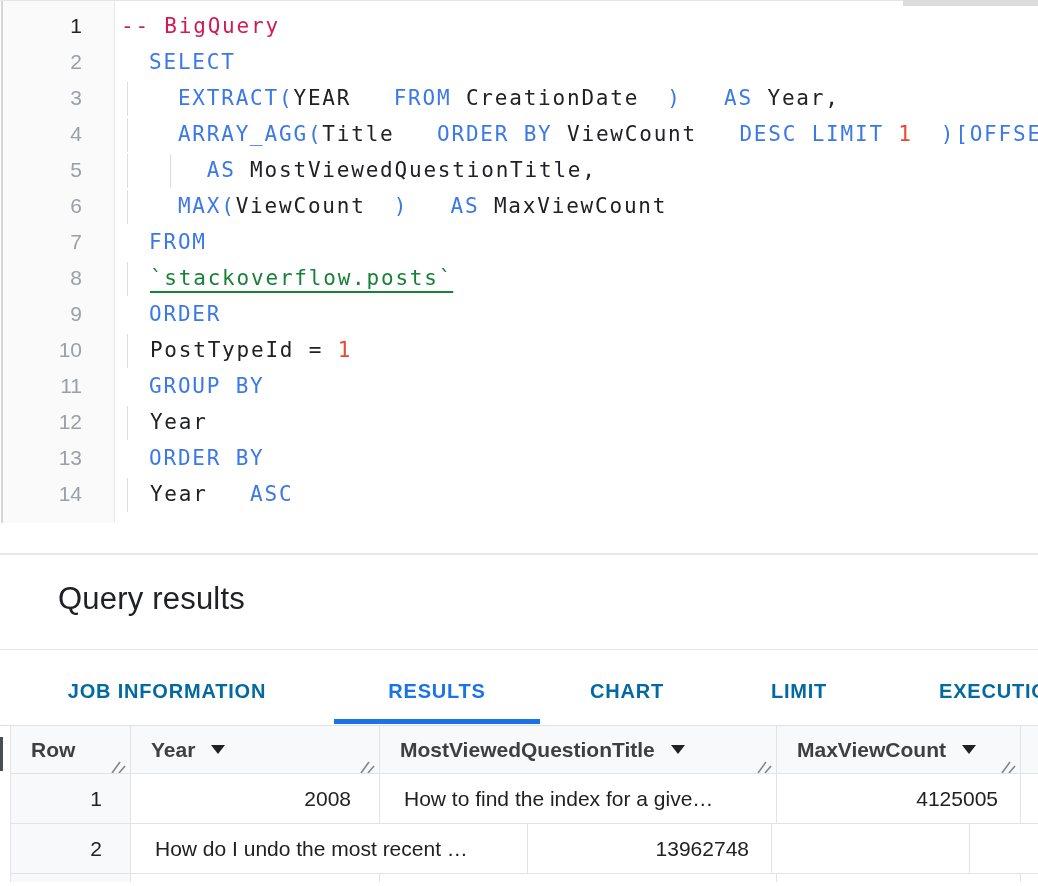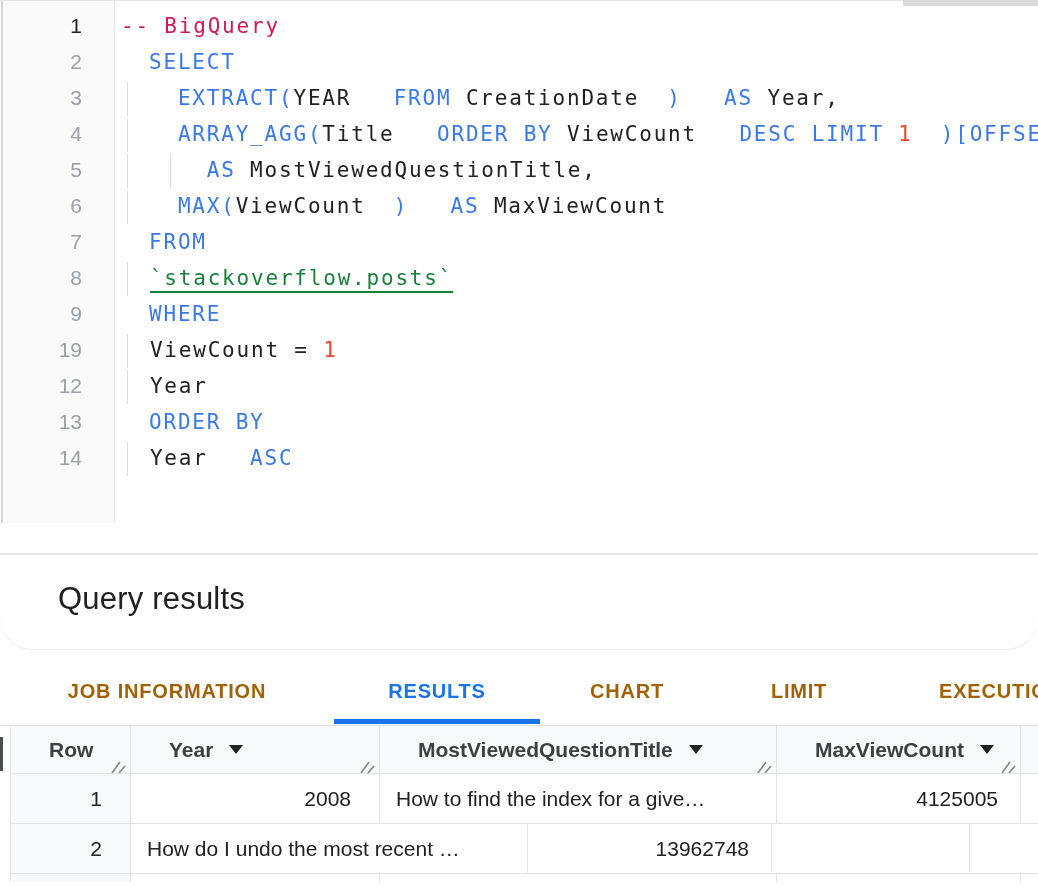--- a/index.html
+++ b/index.html
@@ -23,46 +23,46 @@
   .code-line .ln.active{color:#202124;}
   .guide{position:absolute;top:2px;width:1px;height:34px;background:#dadce0;}
   .tok-kw{color:#3b78e8;margin-left:28px;}
   .tok-pl{color:#202124;}
   .tok-com{color:#d01b57;}
   .tok-num{color:#e8492f;}
   .tok-grn{color:#188038;}
   .tok-str{color:#188038;text-decoration:underline;text-decoration-color:#188038;text-underline-offset:6px;text-align:center;}
   
   .divider{height:2px;background:#e6e6e6;}
-  .qr-head{height:95px;border-bottom:1px solid #e6e6e6;box-sizing:border-box;background:#fff;border-radius:32px;}
+  .qr-head{height:95px;border-bottom:1px solid #e6e6e6;box-sizing:border-box;background:#fff;}
   .qr-title{padding:26px 0 0 58px;font-size:31px;color:#202124;letter-spacing:.2px;}
   
   .tabbar{position:relative;height:76px;border-bottom:1px solid #e0e0e0;box-sizing:border-box;
     display:flex;overflow:hidden;background:#fff;}
   .tab{position:relative;height:100%;display:flex;align-items:center;justify-content:center;
-    font-size:20px;font-weight:bold;letter-spacing:.8px;color:#a16207;flex:none;padding-top:8px;box-sizing:border-box;cursor:pointer;}
+    font-size:20px;font-weight:bold;letter-spacing:.8px;color:#0369a1;flex:none;padding-top:8px;box-sizing:border-box;cursor:pointer;}
   .tab.active{color:#1a73e8;align-items:center;}
   .tab .ink{position:absolute;left:0;right:0;bottom:1px;height:5px;background:#1a73e8;display:none;}
   .tab.active .ink{display:block;}
   
   .rtable{position:relative;margin-left:10px;width:1210px;background:#fff;}
   .trow{display:flex;border-bottom:1px solid #e3e3e3;box-sizing:border-box;}
   .trow.header{background:#f8f9fa;height:48px;}
   .trow.body{height:50px;background:#fff;}
   .trow.partial{height:8px;border-bottom:none;}
   .tcell{position:relative;box-sizing:border-box;border-left:1px solid #e3e3e3;
     display:flex;align-items:center;font-size:21px;overflow:hidden;}
   .tcell:last-child{border-right:1px solid #e3e3e3;}
   .c0{width:120px;}.c1{width:249px;}.c2{width:397px;}.c3{width:244px;}.c4{width:199px;}
-  .header .tcell{color:#3c4043;font-weight:bold;padding-left:38px;}
+  .header .tcell{color:#3c4043;font-weight:bold;padding-left:20px;}
   .body .c0,.partial .c0{background:#f8f9fa;}
   .body .tcell{color:#202124;}
   .num-cell{justify-content:flex-end;padding-right:28px;}
   .cnt-cell{justify-content:flex-end;padding-right:22px;}
-  .txt-cell{padding-left:16px;white-space:nowrap;}
+  .txt-cell{padding-left:24px;white-space:nowrap;}
   .drop-arrow{width:0;height:0;border-left:7px solid transparent;border-right:7px solid transparent;
     border-top:9px solid #202124;margin-left:16px;flex:none;}
   .grip{position:absolute;right:4px;bottom:4px;width:16px;height:14px;}
   .scroll-thumb{position:absolute;left:0;top:737px;width:3px;height:34px;background:#4a4d51;}
 </style>
 </head>
 <body>
 
 <div class="editor">
   <div class="editor-topline"></div>
@@ -71,22 +71,23 @@
   <div class="gutter-bg"></div>
   <div class="code-area">
       <div class="code-line"><span class="ln active">1</span><span class="tok-com">-- BigQuery</span></div>
       <div class="code-line"><span class="ln">2</span><span class="tok-kw">SELECT</span></div>
       <div class="code-line"><span class="ln">3</span><span class="guide" style="left: 127px;"></span><span class="tok-pl">  </span><span class="tok-kw">EXTRACT(</span><span class="tok-pl">YEAR </span><span class="tok-kw">FROM</span><span class="tok-pl"> CreationDate</span><span class="tok-kw">)</span><span class="tok-pl"> </span><span class="tok-kw">AS</span><span class="tok-pl"> Year,</span></div>
       <div class="code-line"><span class="ln">4</span><span class="guide" style="left: 127px;"></span><span class="tok-pl">  </span><span class="tok-kw">ARRAY_AGG(</span><span class="tok-pl">Title </span><span class="tok-kw">ORDER BY</span><span class="tok-pl"> ViewCount </span><span class="tok-kw">DESC LIMIT</span><span class="tok-pl"> </span><span class="tok-num">1</span><span class="tok-kw">)[OFFSET</span><span class="tok-grn">(</span><span class="tok-num">0</span><span class="tok-grn">)</span><span class="tok-kw">]</span></div>
       <div class="code-line"><span class="ln">5</span><span class="guide" style="left: 127px;"></span><span class="guide" style="left: 170px;"></span><span class="tok-pl">    </span><span class="tok-kw">AS</span><span class="tok-pl"> MostViewedQuestionTitle,</span></div>
       <div class="code-line"><span class="ln">6</span><span class="guide" style="left: 127px;"></span><span class="tok-pl">  </span><span class="tok-kw">MAX(</span><span class="tok-pl">ViewCount</span><span class="tok-kw">)</span><span class="tok-pl"> </span><span class="tok-kw">AS</span><span class="tok-pl"> MaxViewCount</span></div>
       <div class="code-line"><span class="ln">7</span><span class="tok-kw">FROM</span></div>
       <div class="code-line"><span class="ln">8</span><span class="guide" style="left: 127px;"></span><span class="tok-pl">  </span><span class="tok-str">`stackoverflow.posts`</span></div>
-      <div class="code-line"><span class="ln">9</span><span class="tok-kw">WHERE</span></div>
-      <div class="code-line"><span class="ln">19</span><span class="guide" style="left: 127px;"></span><span class="tok-pl">  ViewCount = </span><span class="tok-num">1</span></div>
+      <div class="code-line"><span class="ln">9</span><span class="tok-kw">ORDER</span></div>
+      <div class="code-line"><span class="ln">10</span><span class="guide" style="left: 127px;"></span><span class="tok-pl">  PostTypeId = </span><span class="tok-num">1</span></div>
+      <div class="code-line"><span class="ln">11</span><span class="tok-kw">GROUP BY</span></div>
       <div class="code-line"><span class="ln">12</span><span class="guide" style="left: 127px;"></span><span class="tok-pl">  Year</span></div>
       <div class="code-line"><span class="ln">13</span><span class="tok-kw">ORDER BY</span></div>
       <div class="code-line"><span class="ln">14</span><span class="guide" style="left: 127px;"></span><span class="tok-pl">  Year </span><span class="tok-kw">ASC</span></div>
     </div>
 </div>
 
 <div class="divider"></div>
 
 <div class="qr-head">
   <div class="qr-title">Query results</div>

